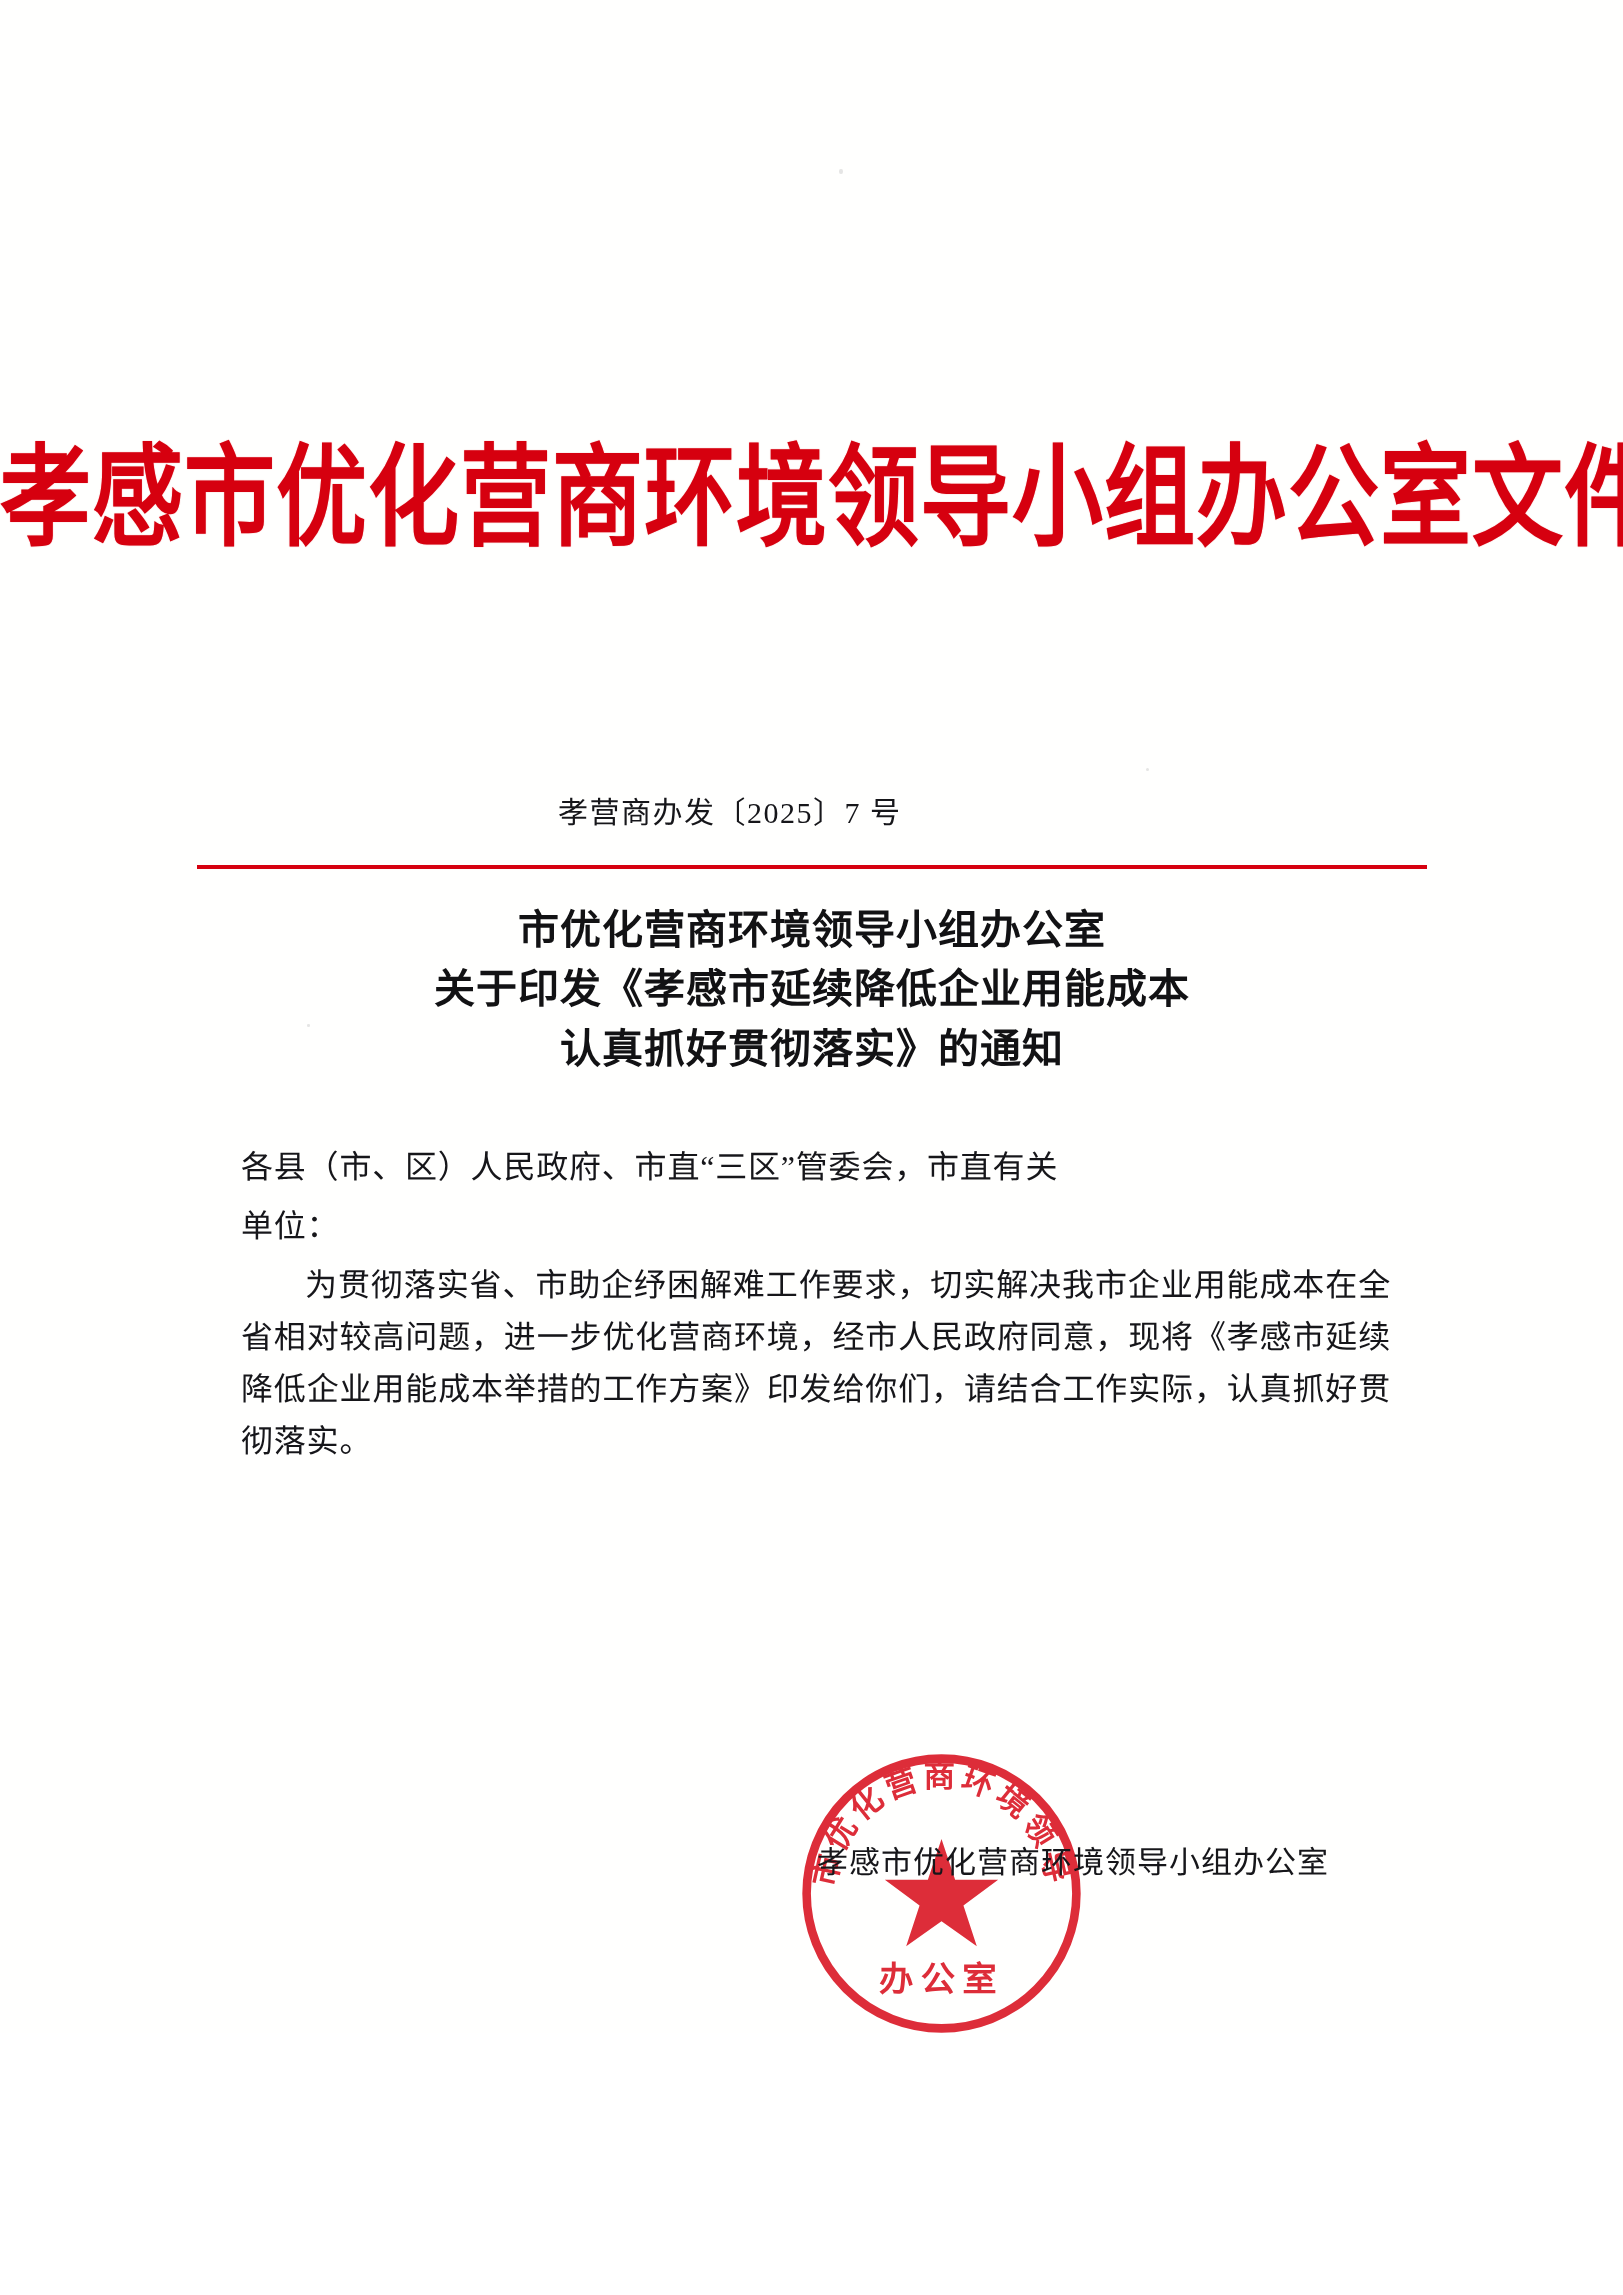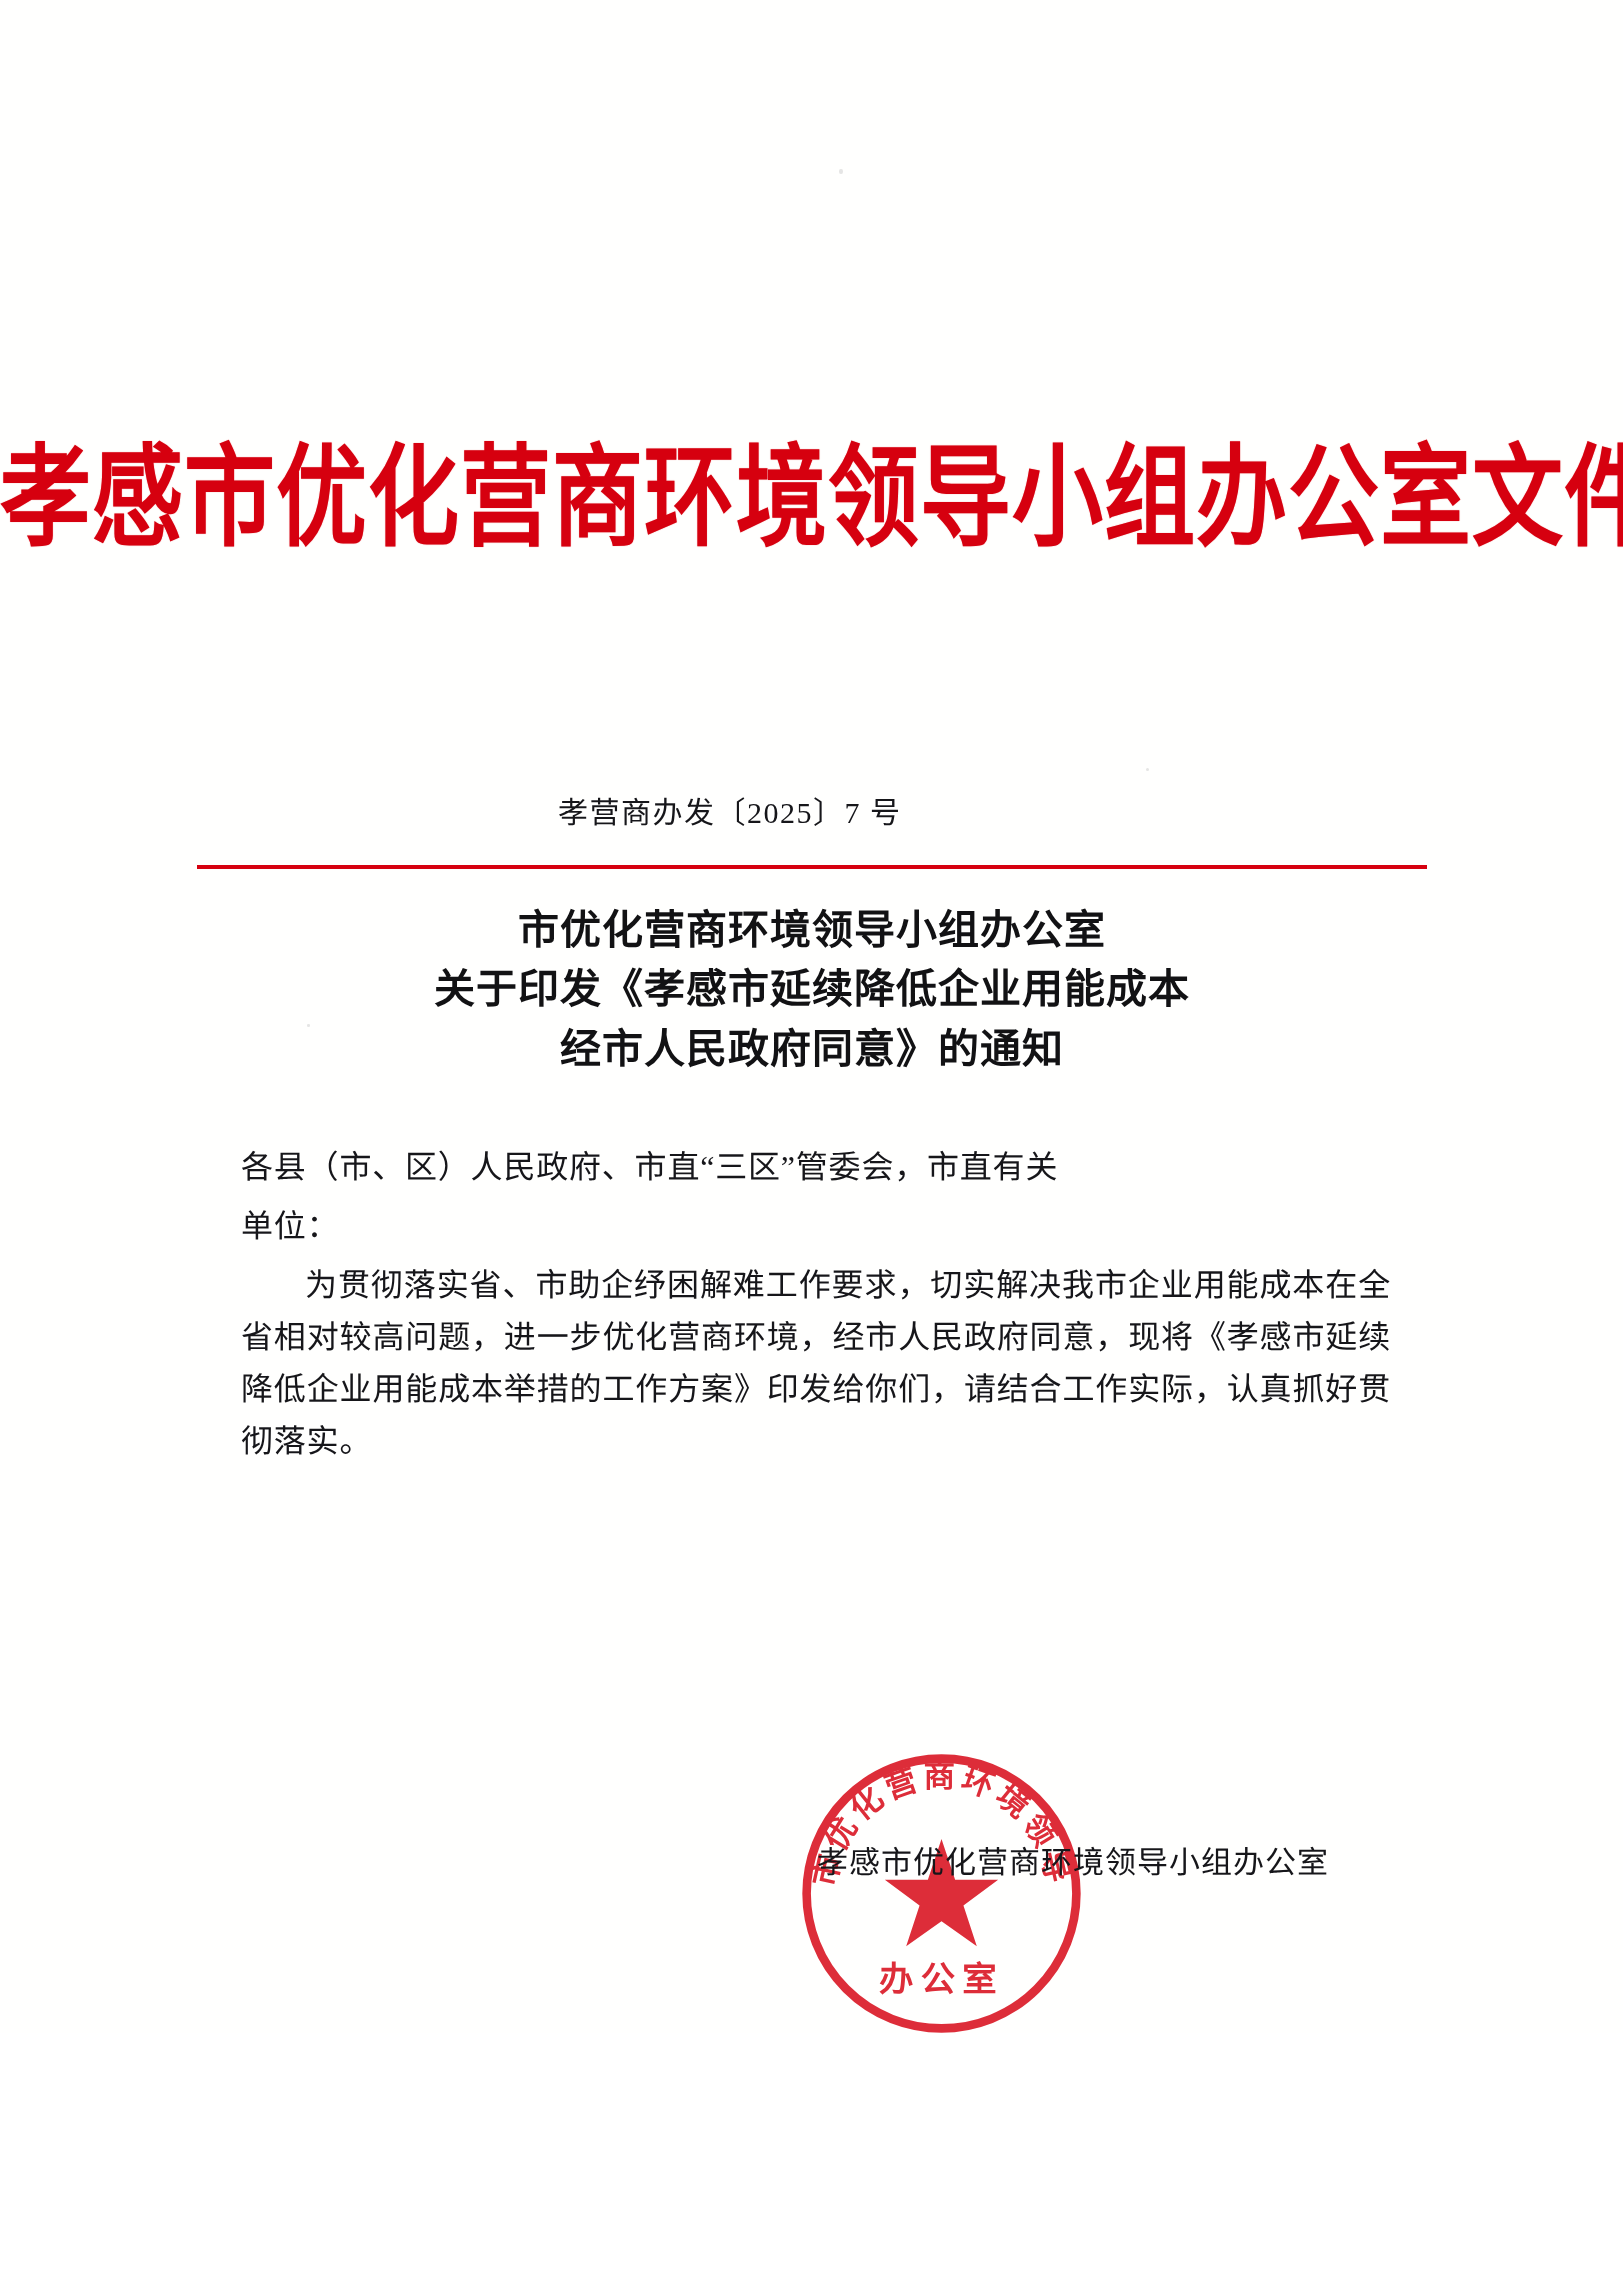--- a/index.html
+++ b/index.html
@@ -152,21 +152,21 @@
     <span class="masthead-text">孝感市优化营商环境领导小组办公室文件</span>
   </div>
 
   <div class="doc-number">孝营商办发〔2025〕7 号</div>
 
   <div class="red-rule"></div>
 
   <div class="title-block">
     <span class="title-line">市优化营商环境领导小组办公室</span>
     <span class="title-line">关于印发《孝感市延续降低企业用能成本</span>
-    <span class="title-line">经市人民政府同意》的通知</span>
+    <span class="title-line">认真抓好贯彻落实》的通知</span>
   </div>
 
   <div class="body-text">
     <p>各县（市、区）人民政府、市直“三区”管委会，市直有关</p>
     <p>单位：</p>
     <p class="indent2">为贯彻落实省、市助企纾困解难工作要求，切实解决我市企业用能成本在全省相对较高问题，进一步优化营商环境，经市人民政府同意，现将《孝感市延续降低企业用能成本举措的工作方案》印发给你们，请结合工作实际，认真抓好贯彻落实。</p>
   </div>
 
   <div class="seal">
     <svg viewBox="0 0 200 200" xmlns="http://www.w3.org/2000/svg" aria-hidden="true">

